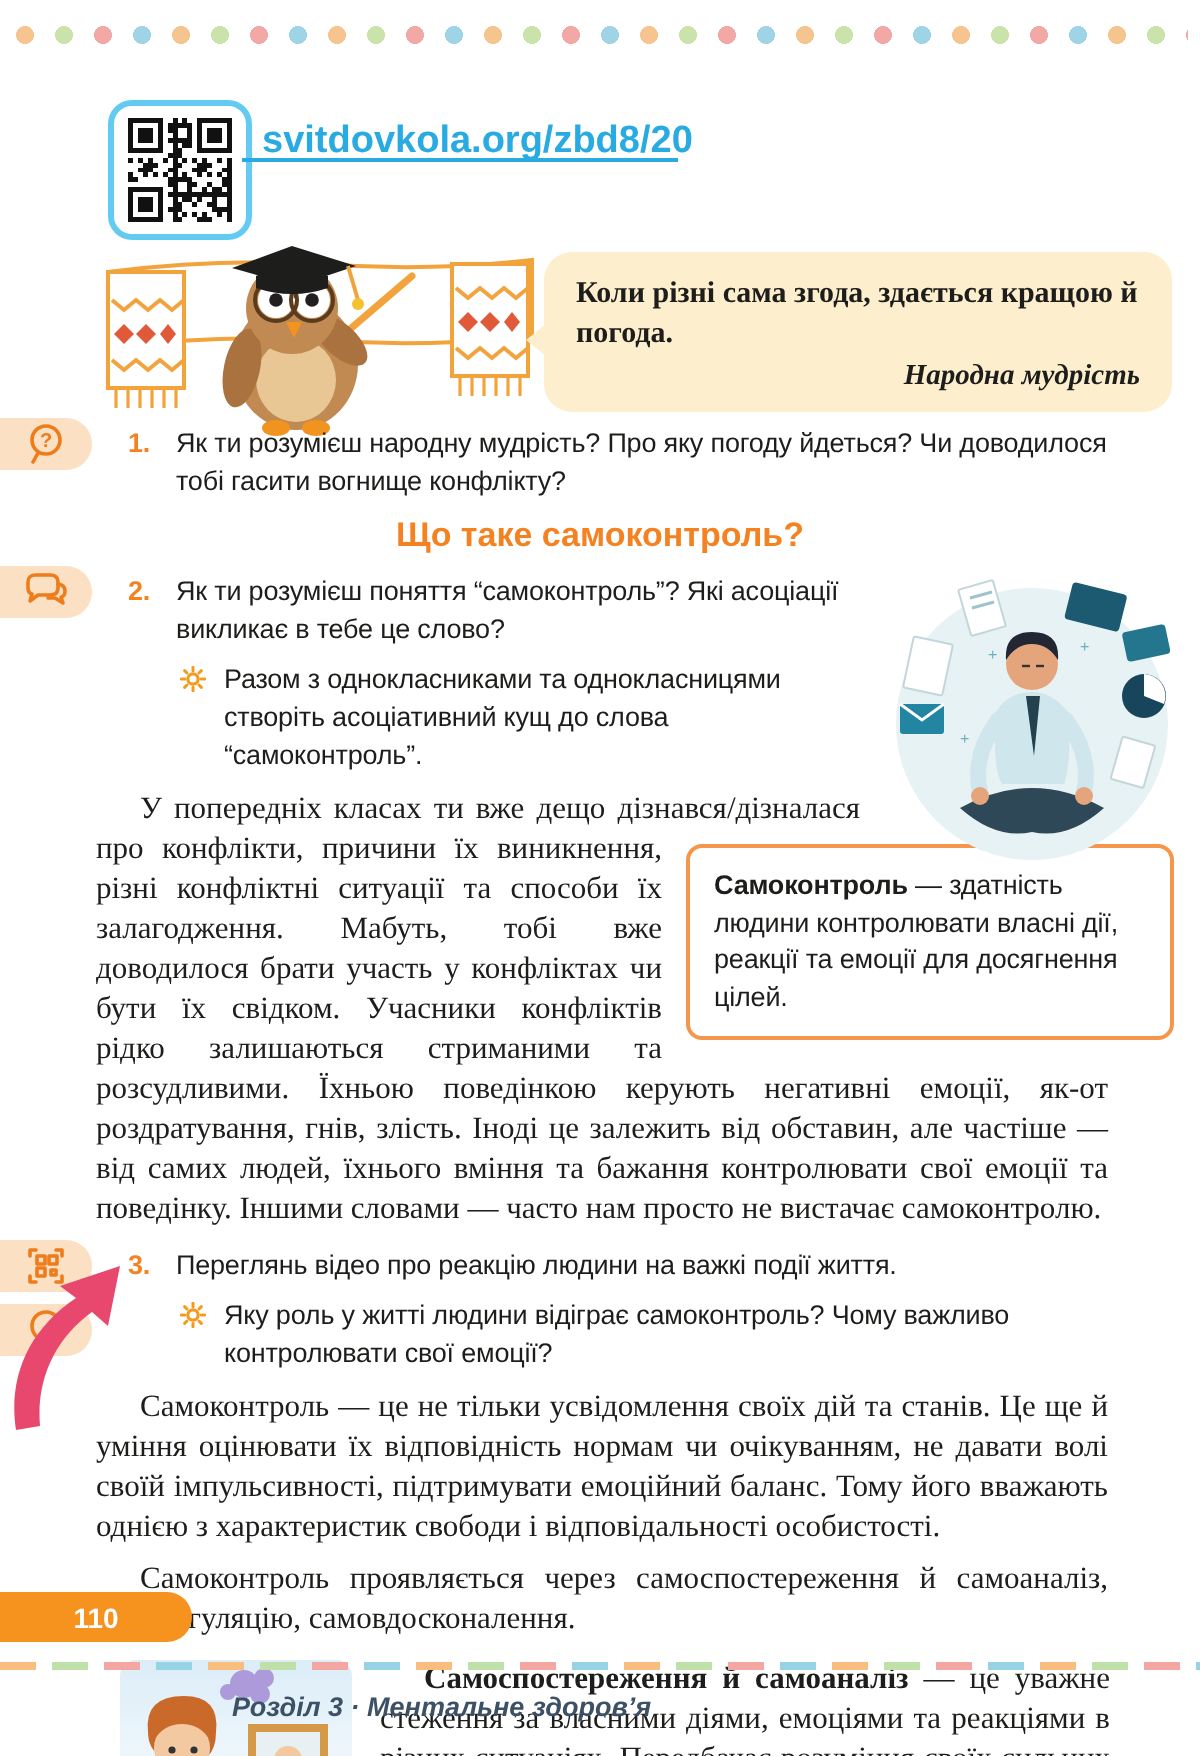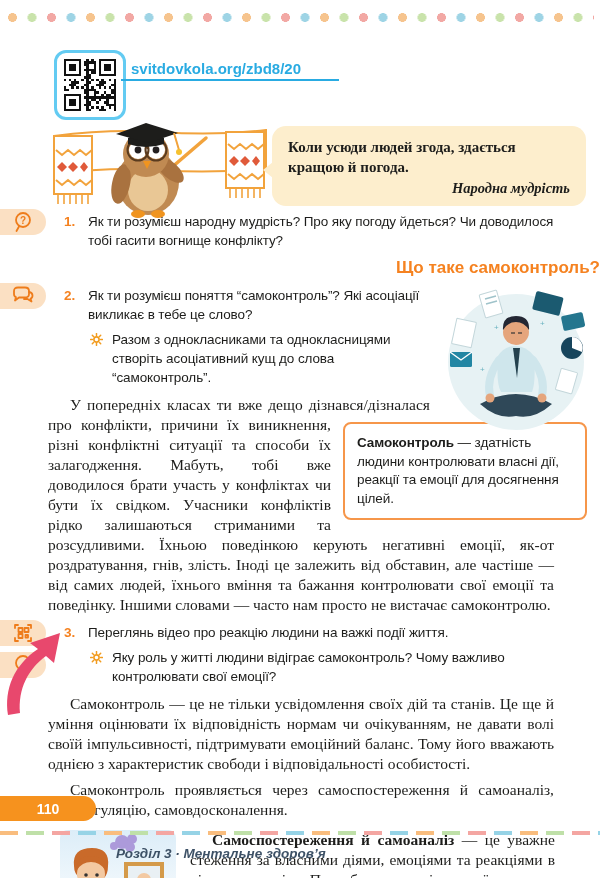--- a/index.html
+++ b/index.html
@@ -16,21 +16,21 @@
       radial-gradient(circle 4.5px at 4.5px 4.5px,#9ed4e5 98%,transparent);
     background-size:78px 9px;
     background-position:0 0,19.5px 0,39px 0,58.5px 0;
     background-repeat:repeat-x;}
 
   
   .qr-box{position:absolute;left:54px;top:50px;width:66px;height:64px;border:3px solid #63cbf2;
           border-radius:12px;background:#fff;display:flex;align-items:center;justify-content:center;}
   .qr-box svg{width:52px;height:52px;}
   .link-underline{position:absolute;left:121px;top:79px;width:218px;height:2px;background:#29abe2;}
-  .header-url{position:absolute;left:131px;top:60px;color:#29abe2;font-weight:bold;font-size:15px;}
+  .header-url{position:absolute;left:131px;top:60px;color:#29abe2;font-weight:bold;font-size:19px;}
   .page-title{position:absolute;left:131px;top:90px;color:#f58220;font-weight:bold;font-size:20.5px;
               letter-spacing:.1px;white-space:nowrap;}
   .page-title .mark{margin-right:9px;}
 
   
   .owl-wrap{position:absolute;left:48px;top:116px;width:224px;height:102px;}
   .bubble{position:absolute;left:272px;top:126px;width:282px;background:#fdeecd;border-radius:14px;
           padding:11px 16px 9px 16px;font-family:"Liberation Serif",serif;}
   .bubble:before{content:"";position:absolute;left:-9px;top:36px;width:0;height:0;
                  border-top:8px solid transparent;border-bottom:8px solid transparent;
@@ -42,21 +42,21 @@
   .main{position:absolute;top:212px;left:0;width:600px;}
   .qrow{position:relative;padding-left:88px;padding-right:30px;font-size:13.5px;line-height:19px;
         letter-spacing:-0.1px;margin-bottom:4px;}
   .qnum{position:absolute;left:64px;color:#f58220;font-weight:bold;}
   .tab{position:absolute;left:0;top:-3px;width:46px;height:26px;background:#fbe0c3;
        border-radius:0 13px 13px 0;display:flex;align-items:center;justify-content:center;}
   .tab2{top:29px;}
   .subbullet{position:relative;padding-left:112px;padding-right:40px;font-size:13.5px;line-height:19px;
              letter-spacing:-0.1px;margin:6px 0 8px 0;}
   .subbullet .sun{position:absolute;left:90px;top:2px;}
-  h2.section{margin:8px 0 8px 0;text-align:right;color:#f58220;font-size:17px;font-weight:bold;}
+  h2.section{margin:8px 0 8px 0;text-align:center;color:#f58220;font-size:17px;font-weight:bold;}
 
   .flow{position:relative;}
   .float-illo{float:right;width:158px;height:148px;margin:0 6px 0 6px;position:relative;z-index:2;}
   .float-defbox{float:right;clear:right;width:244px;margin:-12px 13px 6px 12px;position:relative;z-index:1;}
   .defbox{border:2px solid #f6964a;border-radius:8px;background:#fff;padding:10px 12px;
           font-size:13.5px;line-height:18.5px;letter-spacing:-0.1px;}
   .defbox .term{font-weight:bold;}
 
   p.body{font-family:"Liberation Serif",serif;font-size:15.5px;line-height:20px;text-align:justify;
          margin:6px 46px 6px 48px;text-indent:22px;}
@@ -299,21 +299,21 @@
       <polygon points="68,18 98,7 130,17 100,27" fill="#1d1d1b"></polygon>
       <line x1="126" y1="17" x2="131" y2="34" stroke="#f2a33c" stroke-width="2"></line>
       <circle cx="131" cy="36" r="3" fill="#f6c12f"></circle>
 
       <ellipse cx="90" cy="98" rx="7" ry="4" fill="#f0941f"></ellipse>
       <ellipse cx="110" cy="98" rx="7" ry="4" fill="#f0941f"></ellipse>
     </svg>
   </div>
 
   <div class="bubble">
-    <div class="quote">Коли усюди людей згода, здається кращою й погода.</div>
+    <div class="quote">Коли різні сама згода, здається кращою й погода.</div>
     <div class="attr">Народна мудрість</div>
   </div>
 
   <div class="main">
 
     <div class="qrow">
       <div class="tab">
         <svg width="26" height="24" viewBox="0 0 26 24">
           <circle class="icon-o" cx="13" cy="10" r="7"></circle>
           <line class="icon-o" x1="9" y1="16.5" x2="6.5" y2="21"></line>

